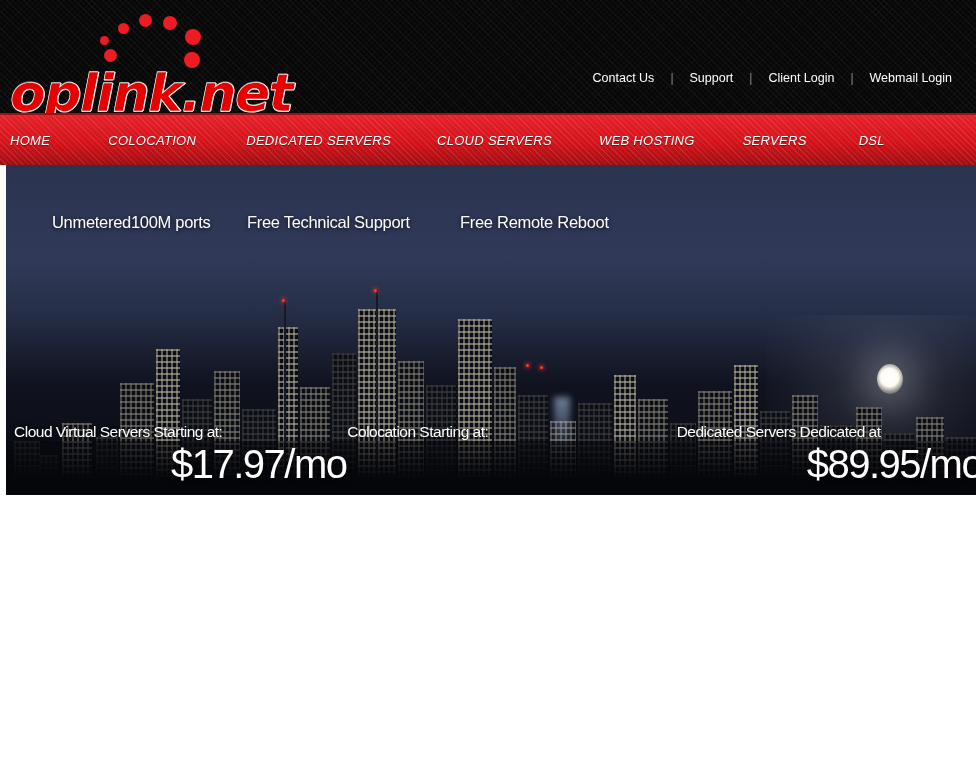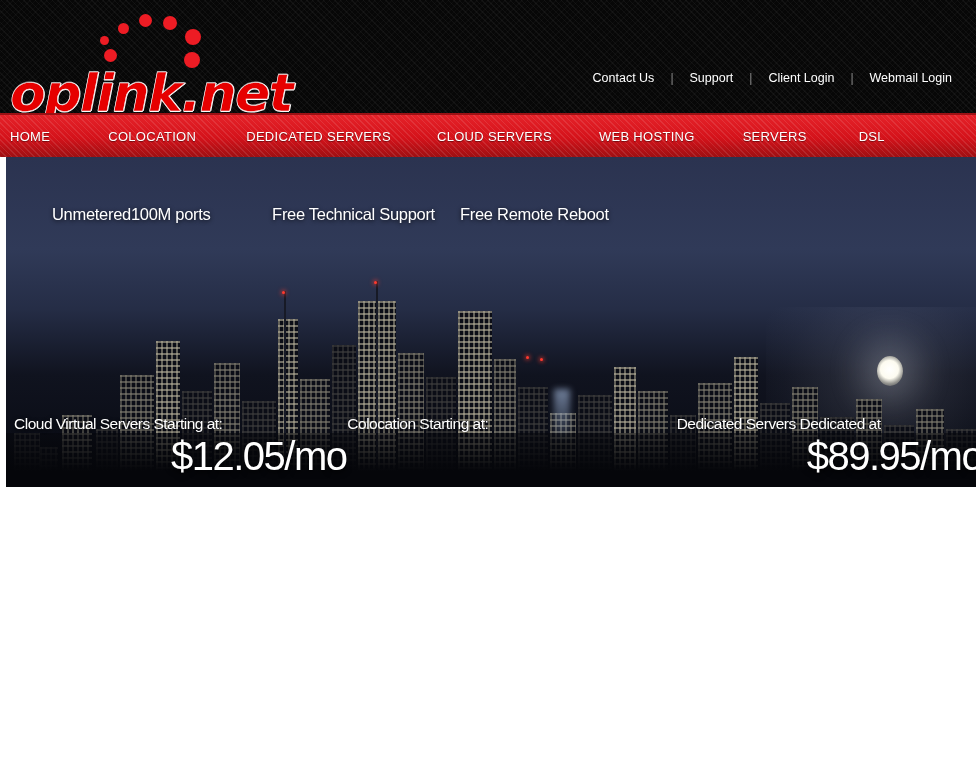--- a/index.html
+++ b/index.html
@@ -44,28 +44,29 @@
     position: absolute; right: 22px; top: 71px;
     display: flex; align-items: flex-start;
     font-size: 12.5px; color: #ffffff;
   }
   .toplinks a { color: #ffffff; text-decoration: none; padding: 0 2px; white-space: nowrap; }
   .toplinks .sep { color: #8a8a8a; padding: 0 14px; font-size: 12px; }
 
   
   .nav {
     position: relative;
-    width: 976px; height: 44px;
+    width: 976px; height: 52px;
     background-color: #d81717;
     background-image:
       repeating-linear-gradient(45deg, rgba(255,255,255,0.10) 0px, rgba(255,255,255,0.10) 1px, rgba(0,0,0,0) 1px, rgba(0,0,0,0) 4px),
       linear-gradient(to bottom, #e52229 0%, #d4121a 55%, #9e0f12 100%);
     border-top: 2px solid #9c1115;
     display: flex; align-items: center;
     overflow: hidden;
+    font-style: italic;
   }
   .nav a {
     color: #ffffff; text-decoration: none;
     font-size: 13px; letter-spacing: 0.3px;
     white-space: nowrap;
     text-shadow: 0 1px 1px rgba(0,0,0,0.45);
   }
   .nav-item { flex: 0 0 auto; }
 
   
@@ -119,21 +120,21 @@
   .hero-features {
     position: absolute; left: 46px; top: 48px; width: 620px;
     display: flex; align-items: baseline;
   }
   .hero-features span {
     font-size: 16.5px; color: #ffffff; white-space: nowrap;
     letter-spacing: -0.3px;
     text-shadow: 0 1px 4px rgba(0,0,0,0.8);
   }
   .hf1 { width: 195px; }
-  .hf2 { width: 213px; text-align: center; }
+  .hf2 { width: 213px; }
 
   .price-row {
     position: absolute; left: 0; right: 0; top: 258px; height: 72px;
     display: flex;
   }
   .price-col { position: relative; flex: 1 1 0; }
   .price-label {
     font-size: 15.5px; color: #ffffff; white-space: nowrap;
     letter-spacing: -0.5px;
     text-shadow: 0 1px 4px rgba(0,0,0,0.9);
@@ -245,21 +246,21 @@
 
   <div class="hero-features">
     <span class="hf1">Unmetered100M ports</span>
     <span class="hf2">Free Technical Support</span>
     <span class="hf3">Free Remote Reboot</span>
   </div>
 
   <div class="price-row">
     <div class="price-col pc1">
       <div class="price-label">Cloud Virtual Servers Starting at:</div>
-      <div class="price-value">$12.05/mo</div>
+      <div class="price-value">$17.97/mo</div>
     </div>
     <div class="price-col pc2">
       <div class="price-label">Colocation Starting at:</div>
     </div>
     <div class="price-col pc3">
       <div class="price-label">Dedicated Servers Dedicated at</div>
       <div class="price-value">$89.95/mo</div>
     </div>
   </div>
 </div>

